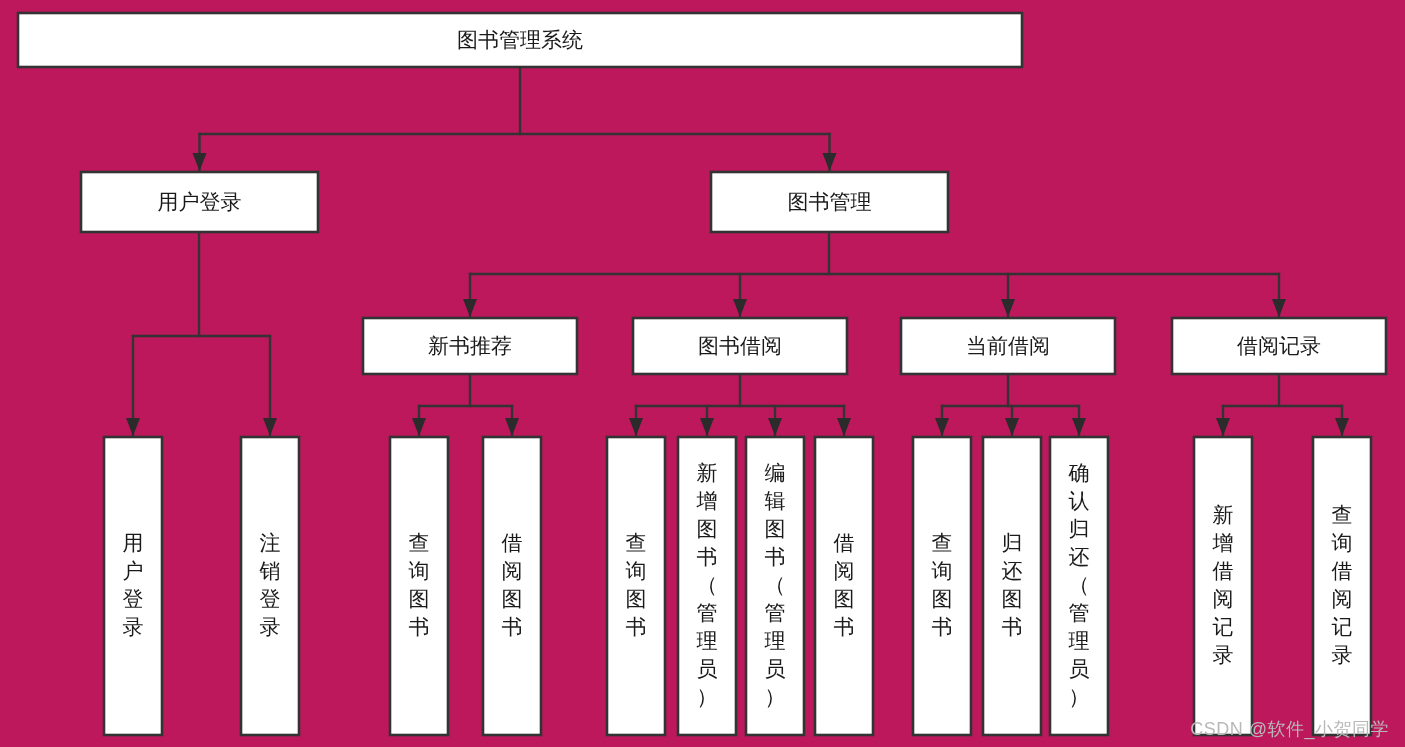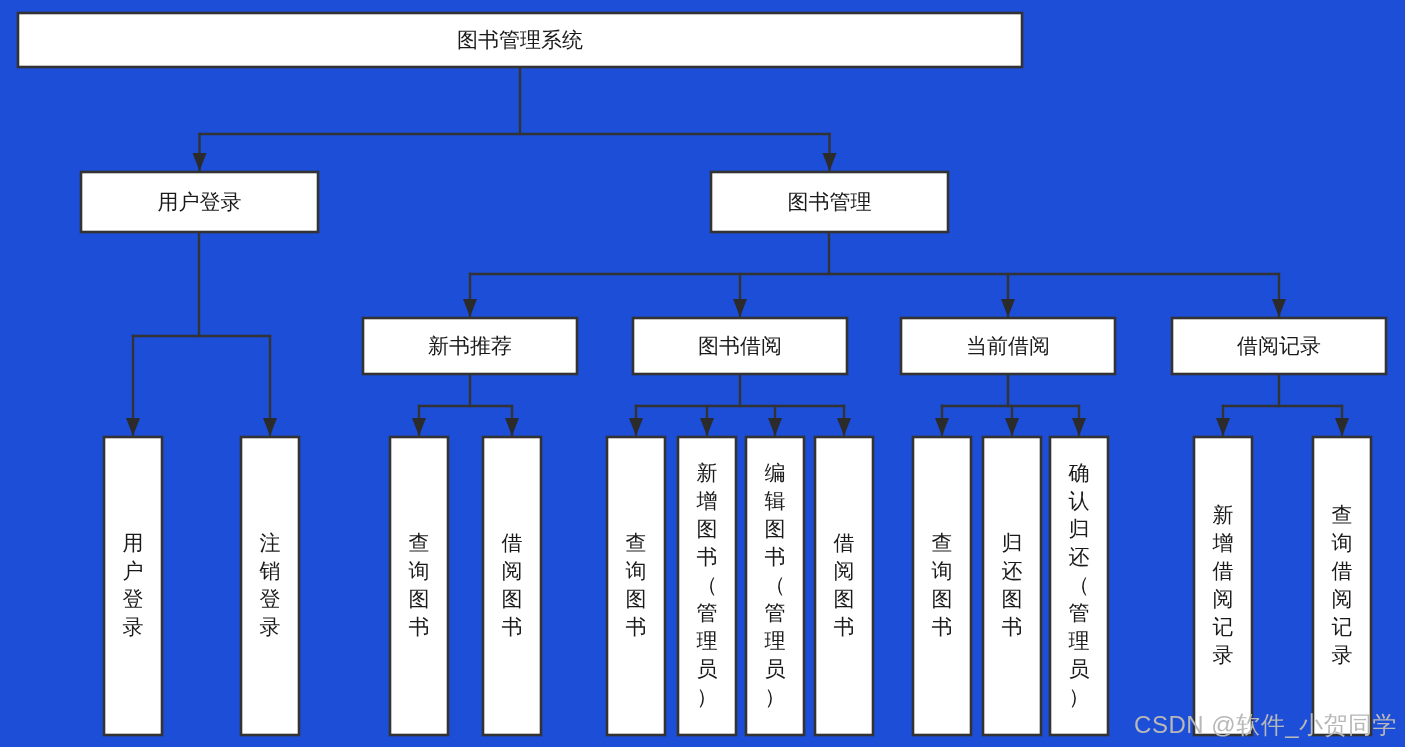--- a/index.html
+++ b/index.html
@@ -8,21 +8,21 @@
     padding: 0;
     background: #ffffff;
   }
   body {
     font-family: "Liberation Sans", "DejaVu Sans", sans-serif;
   }
   #diagram-root {
     position: relative;
     width: 1405px;
     height: 747px;
-    background: #1d4ed8;
+    background: #be185d;
     overflow: hidden;
   }
   svg#tree-svg {
     position: absolute;
     left: 0;
     top: 0;
     width: 1405px;
     height: 747px;
   }
   .node-box {
@@ -47,24 +47,24 @@
     dominant-baseline: middle;
   }
   .node-label-vertical {
     font-family: "Liberation Sans", "DejaVu Sans", sans-serif;
     font-size: 21px;
     fill: #1a1a1a;
     text-anchor: middle;
   }
   .watermark {
     position: absolute;
-    right: 8px;
+    right: 16px;
     bottom: 6px;
     font-family: "Liberation Sans", "DejaVu Sans", sans-serif;
-    font-size: 24px;
+    font-size: 18px;
     color: #b8b8b8;
     letter-spacing: 0.5px;
     white-space: nowrap;
     user-select: none;
   }
 </style>
 </head>
 <body>
 
 <div id="diagram-root">

